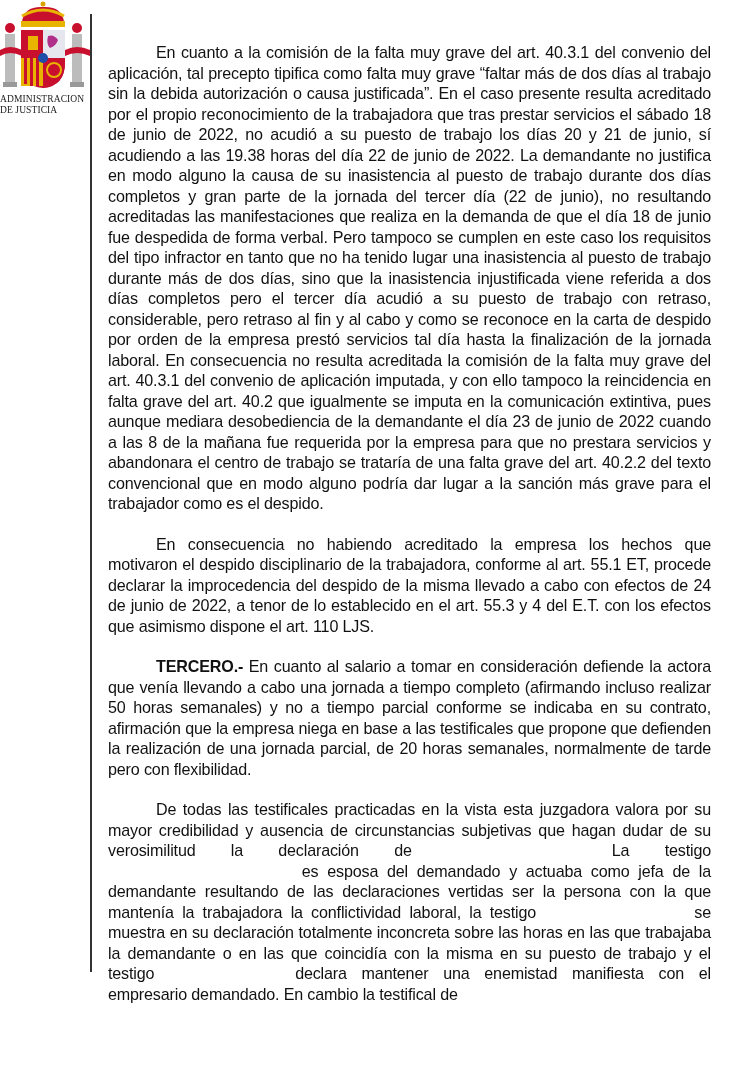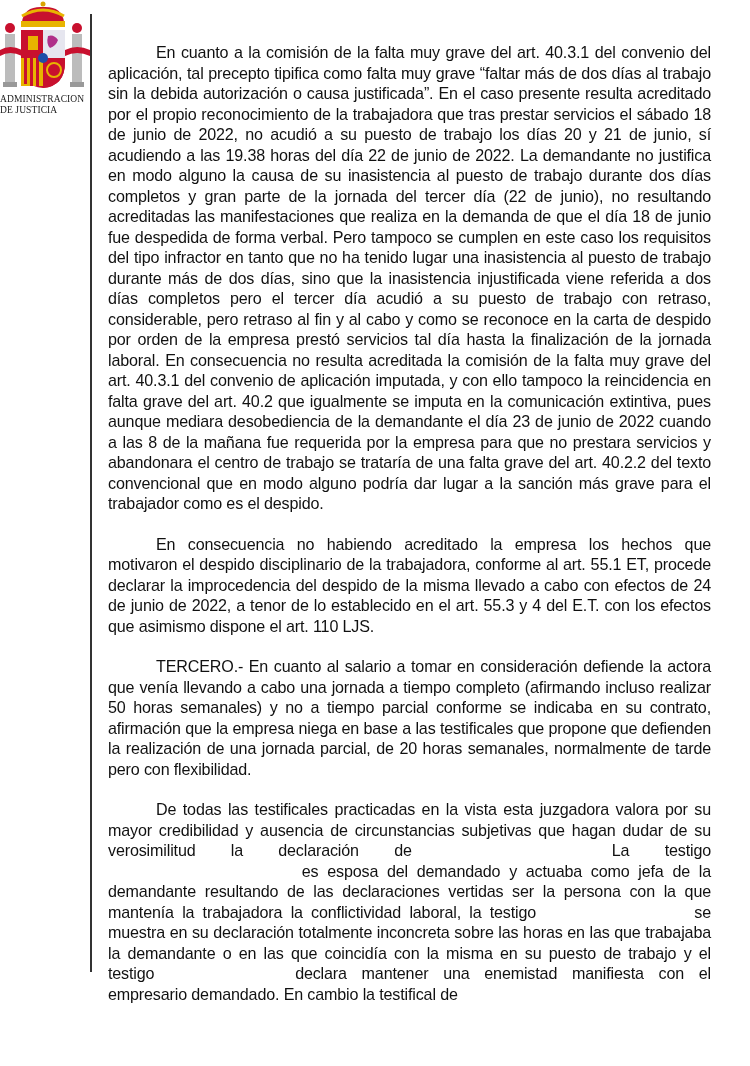--- a/index.html
+++ b/index.html
@@ -5,21 +5,21 @@
   html, body { margin:0; padding:0; background:#ffffff; }
   body { width:750px; height:1066px; position:relative; overflow:hidden;
          font-family:"Liberation Sans", sans-serif; color:#111; }
   .crest { position:absolute; left:0; top:0; width:90px; height:120px; }
   .crest-label { position:absolute; left:0; top:94px; width:90px; 
          font-family:"Liberation Serif", serif; font-size:9.5px; line-height:11px; color:#222; letter-spacing:0.1px; }
   .vrule { position:absolute; left:90px; top:14px; width:1.5px; height:958px; background:#333; }
   .page { position:absolute; left:108px; top:34px; width:603px;margin-top:8px; }
   p.para { margin:0 0 20px 0; font-size:16.1px; line-height:20.5px; text-align:justify;
            text-indent:48px; letter-spacing:-0.15px; }
-  p.para b { font-weight:normal; }
+  p.para b { font-weight:bold; }
   .gap { display:inline-block; }
 </style>
 </head>
 <body>
 
 <div class="crest">
   <svg width="90" height="92" viewBox="0 0 90 92">
 
     <circle cx="43" cy="4" r="2.5" fill="#d9a400"></circle>
     <path d="M22 22 Q24 6 43 7 Q62 6 64 22 Z" fill="#c8102e"></path>

